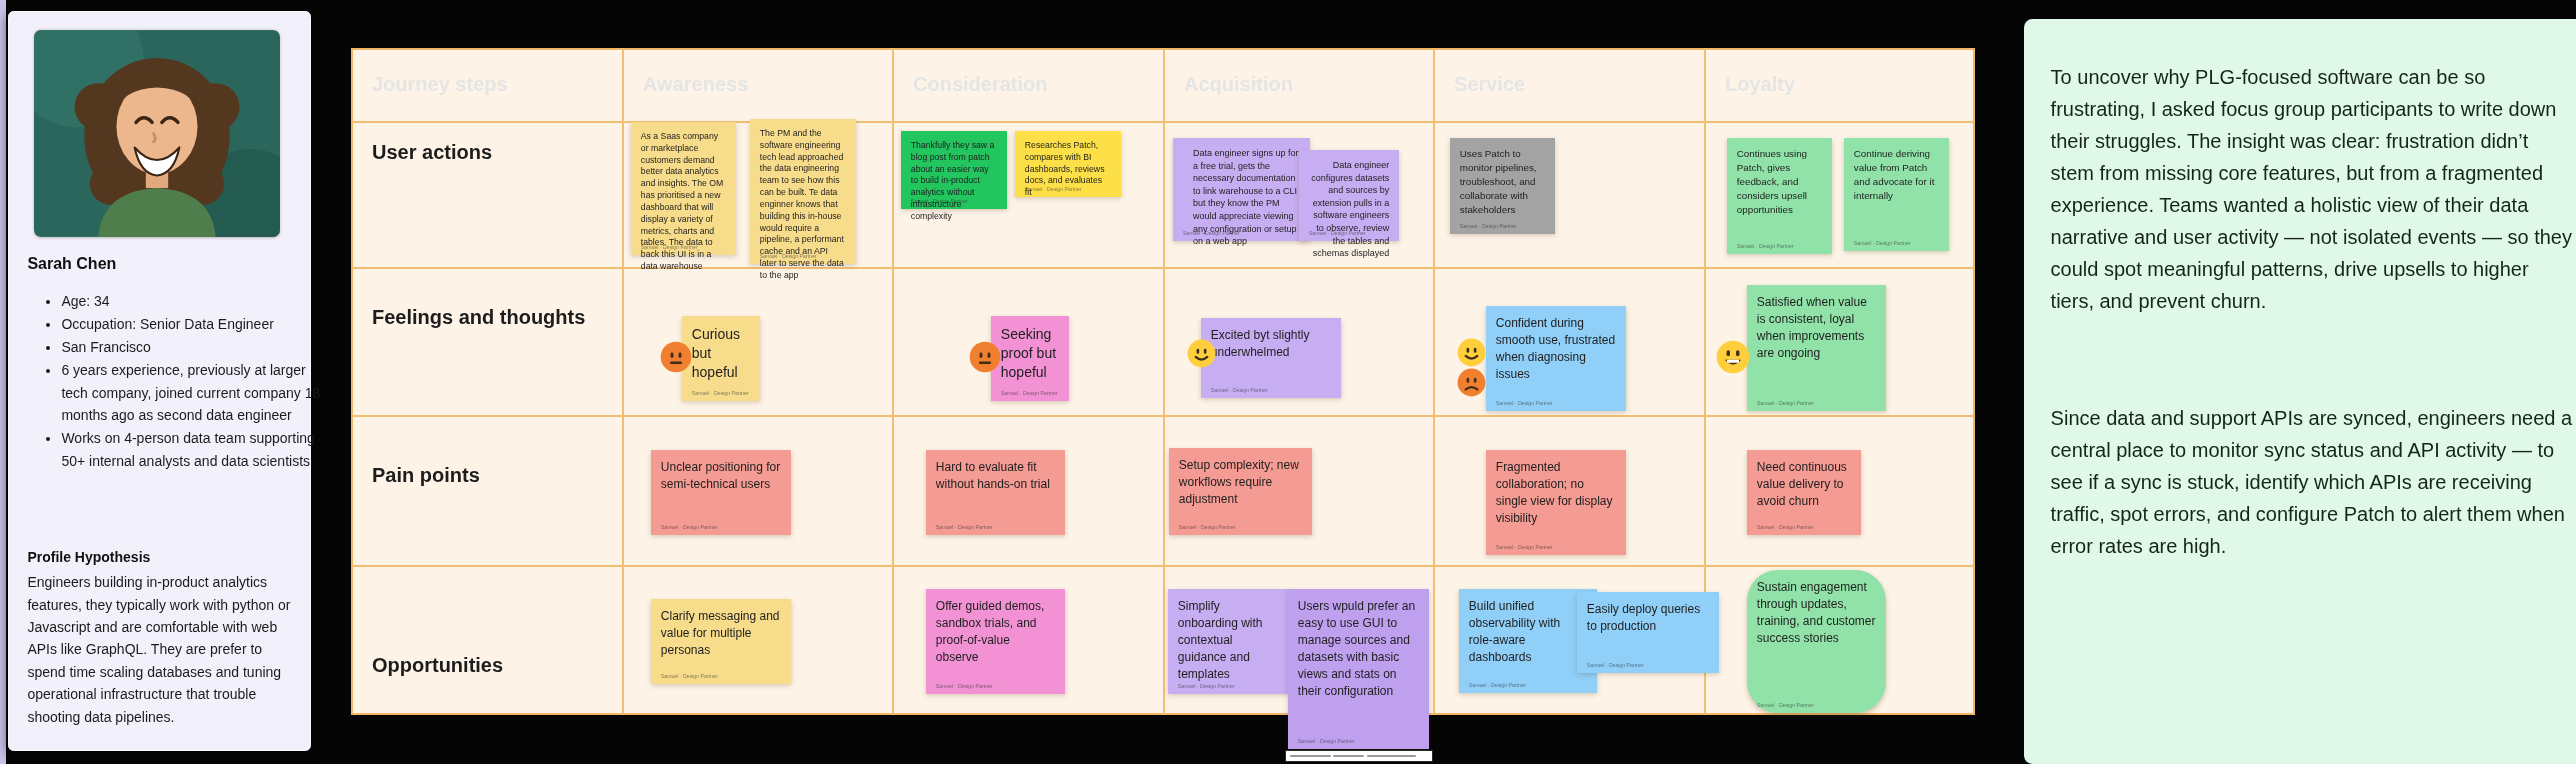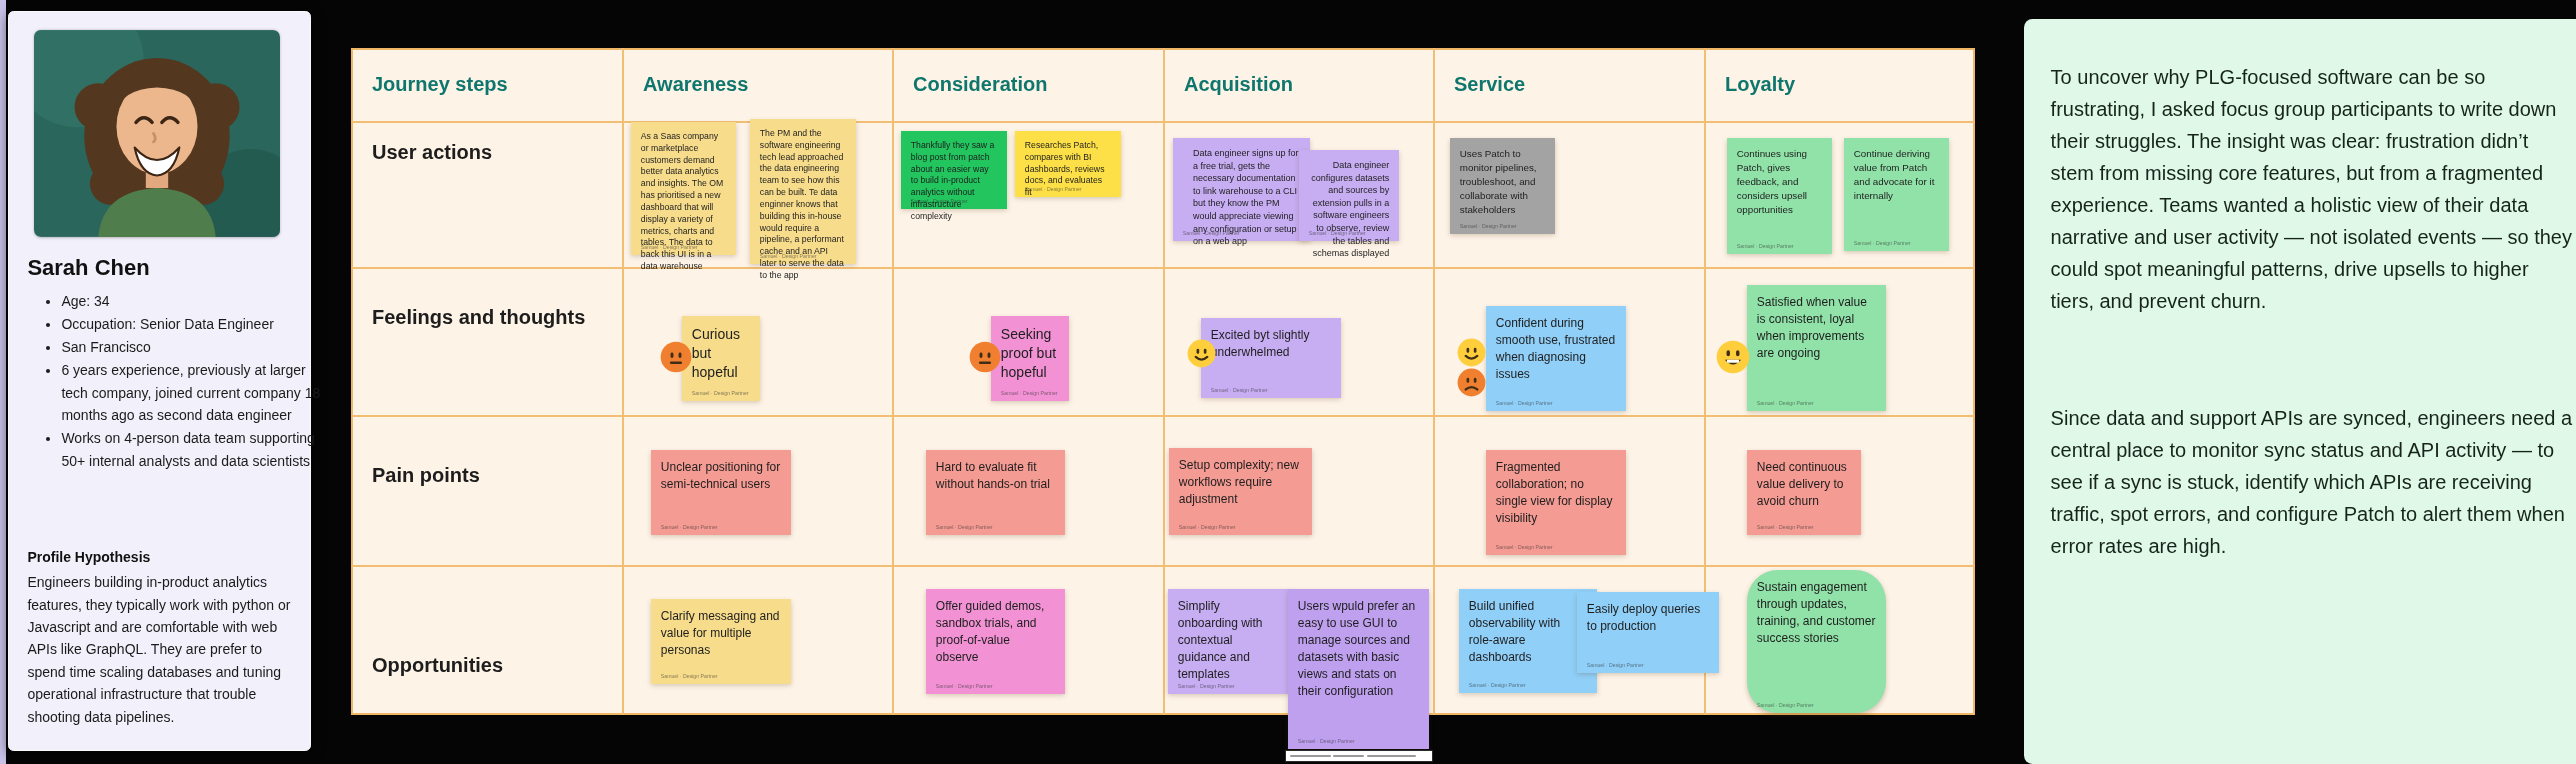--- a/index.html
+++ b/index.html
@@ -7,34 +7,34 @@
   #board{position:absolute;left:0;top:0;width:2576px;height:764px;background:#050505;overflow:hidden;}
 
   
   .edge-strip{position:absolute;left:0;top:0;width:6.3px;height:764px;background:#C9C3EA;}
 
   
   .persona{position:absolute;left:8.4px;top:11.2px;width:303px;height:740px;background:#F2F0FA;
            border:1.4px solid #FBFAFE;border-radius:5.6px;box-sizing:border-box;box-shadow:0 2.8px 12.6px rgba(0,0,0,.6);}
   .persona-photo{position:absolute;left:25px;top:18px;width:246px;height:207px;border-radius:7px;overflow:hidden;
            box-shadow:0 0.7px 2.8px rgba(0,0,0,.25);}
-  .persona-name{position:absolute;left:18px;top:243px;width:266px;font-size:22px;font-weight:700;color:#111;}
+  .persona-name{position:absolute;left:18px;top:243px;width:266px;font-size:16px;font-weight:700;color:#111;}
   .persona-bullets{position:absolute;left:21px;top:278px;width:267px;margin:0;padding:0 0 0 31px;
            font-size:14px;line-height:22.4px;color:#1b1b1b;}
   .persona-bullets li{margin:0 0 0.7px 0;}
   .persona-subtitle{position:absolute;left:18px;top:537px;width:266px;font-size:14px;font-weight:700;color:#111;}
   .persona-body{position:absolute;left:18px;top:559px;width:270px;font-size:14px;line-height:22.4px;color:#1b1b1b;}
 
   
   .jm-bg{position:absolute;left:351px;top:48px;width:1624px;height:667px;background:#FDF3E7;
          border:2.1px solid #EFB766;box-sizing:border-box;}
   .jm-vline{position:absolute;top:48px;width:2.1px;height:667px;background:#F2BE74;}
   .jm-hline{position:absolute;left:351px;width:1624px;height:2.1px;background:#F2BE74;}
   .jm-colhead{position:absolute;top:48px;height:73px;display:flex;align-items:center;
-         padding-left:21px;box-sizing:border-box;font-size:20px;font-weight:700;color:#0f766e;}
+         padding-left:21px;box-sizing:border-box;font-size:20px;font-weight:700;color:#e5e5e5;}
   .jm-rowlabel{position:absolute;left:372px;width:231px;font-size:20px;font-weight:700;color:#1d1d1d;}
 
   
   .note{position:absolute;box-sizing:border-box;padding:9px 9.8px 14px 9.8px;color:#1e1e1e;
         box-shadow:0 2.1px 4.9px rgba(90,60,20,.25);}
   .note .note-text{white-space:pre-wrap;}
   .note .note-author{position:absolute;left:9.8px;bottom:4.9px;font-size:5.2px;color:rgba(40,40,40,.55);white-space:nowrap;}
   .sz-sm  .note-text{font-size:8.7px;line-height:1.36;}
   .sz-sm2 .note-text{font-size:9px;line-height:1.4;}
   .sz-md  .note-text{font-size:9.8px;line-height:1.42;}

